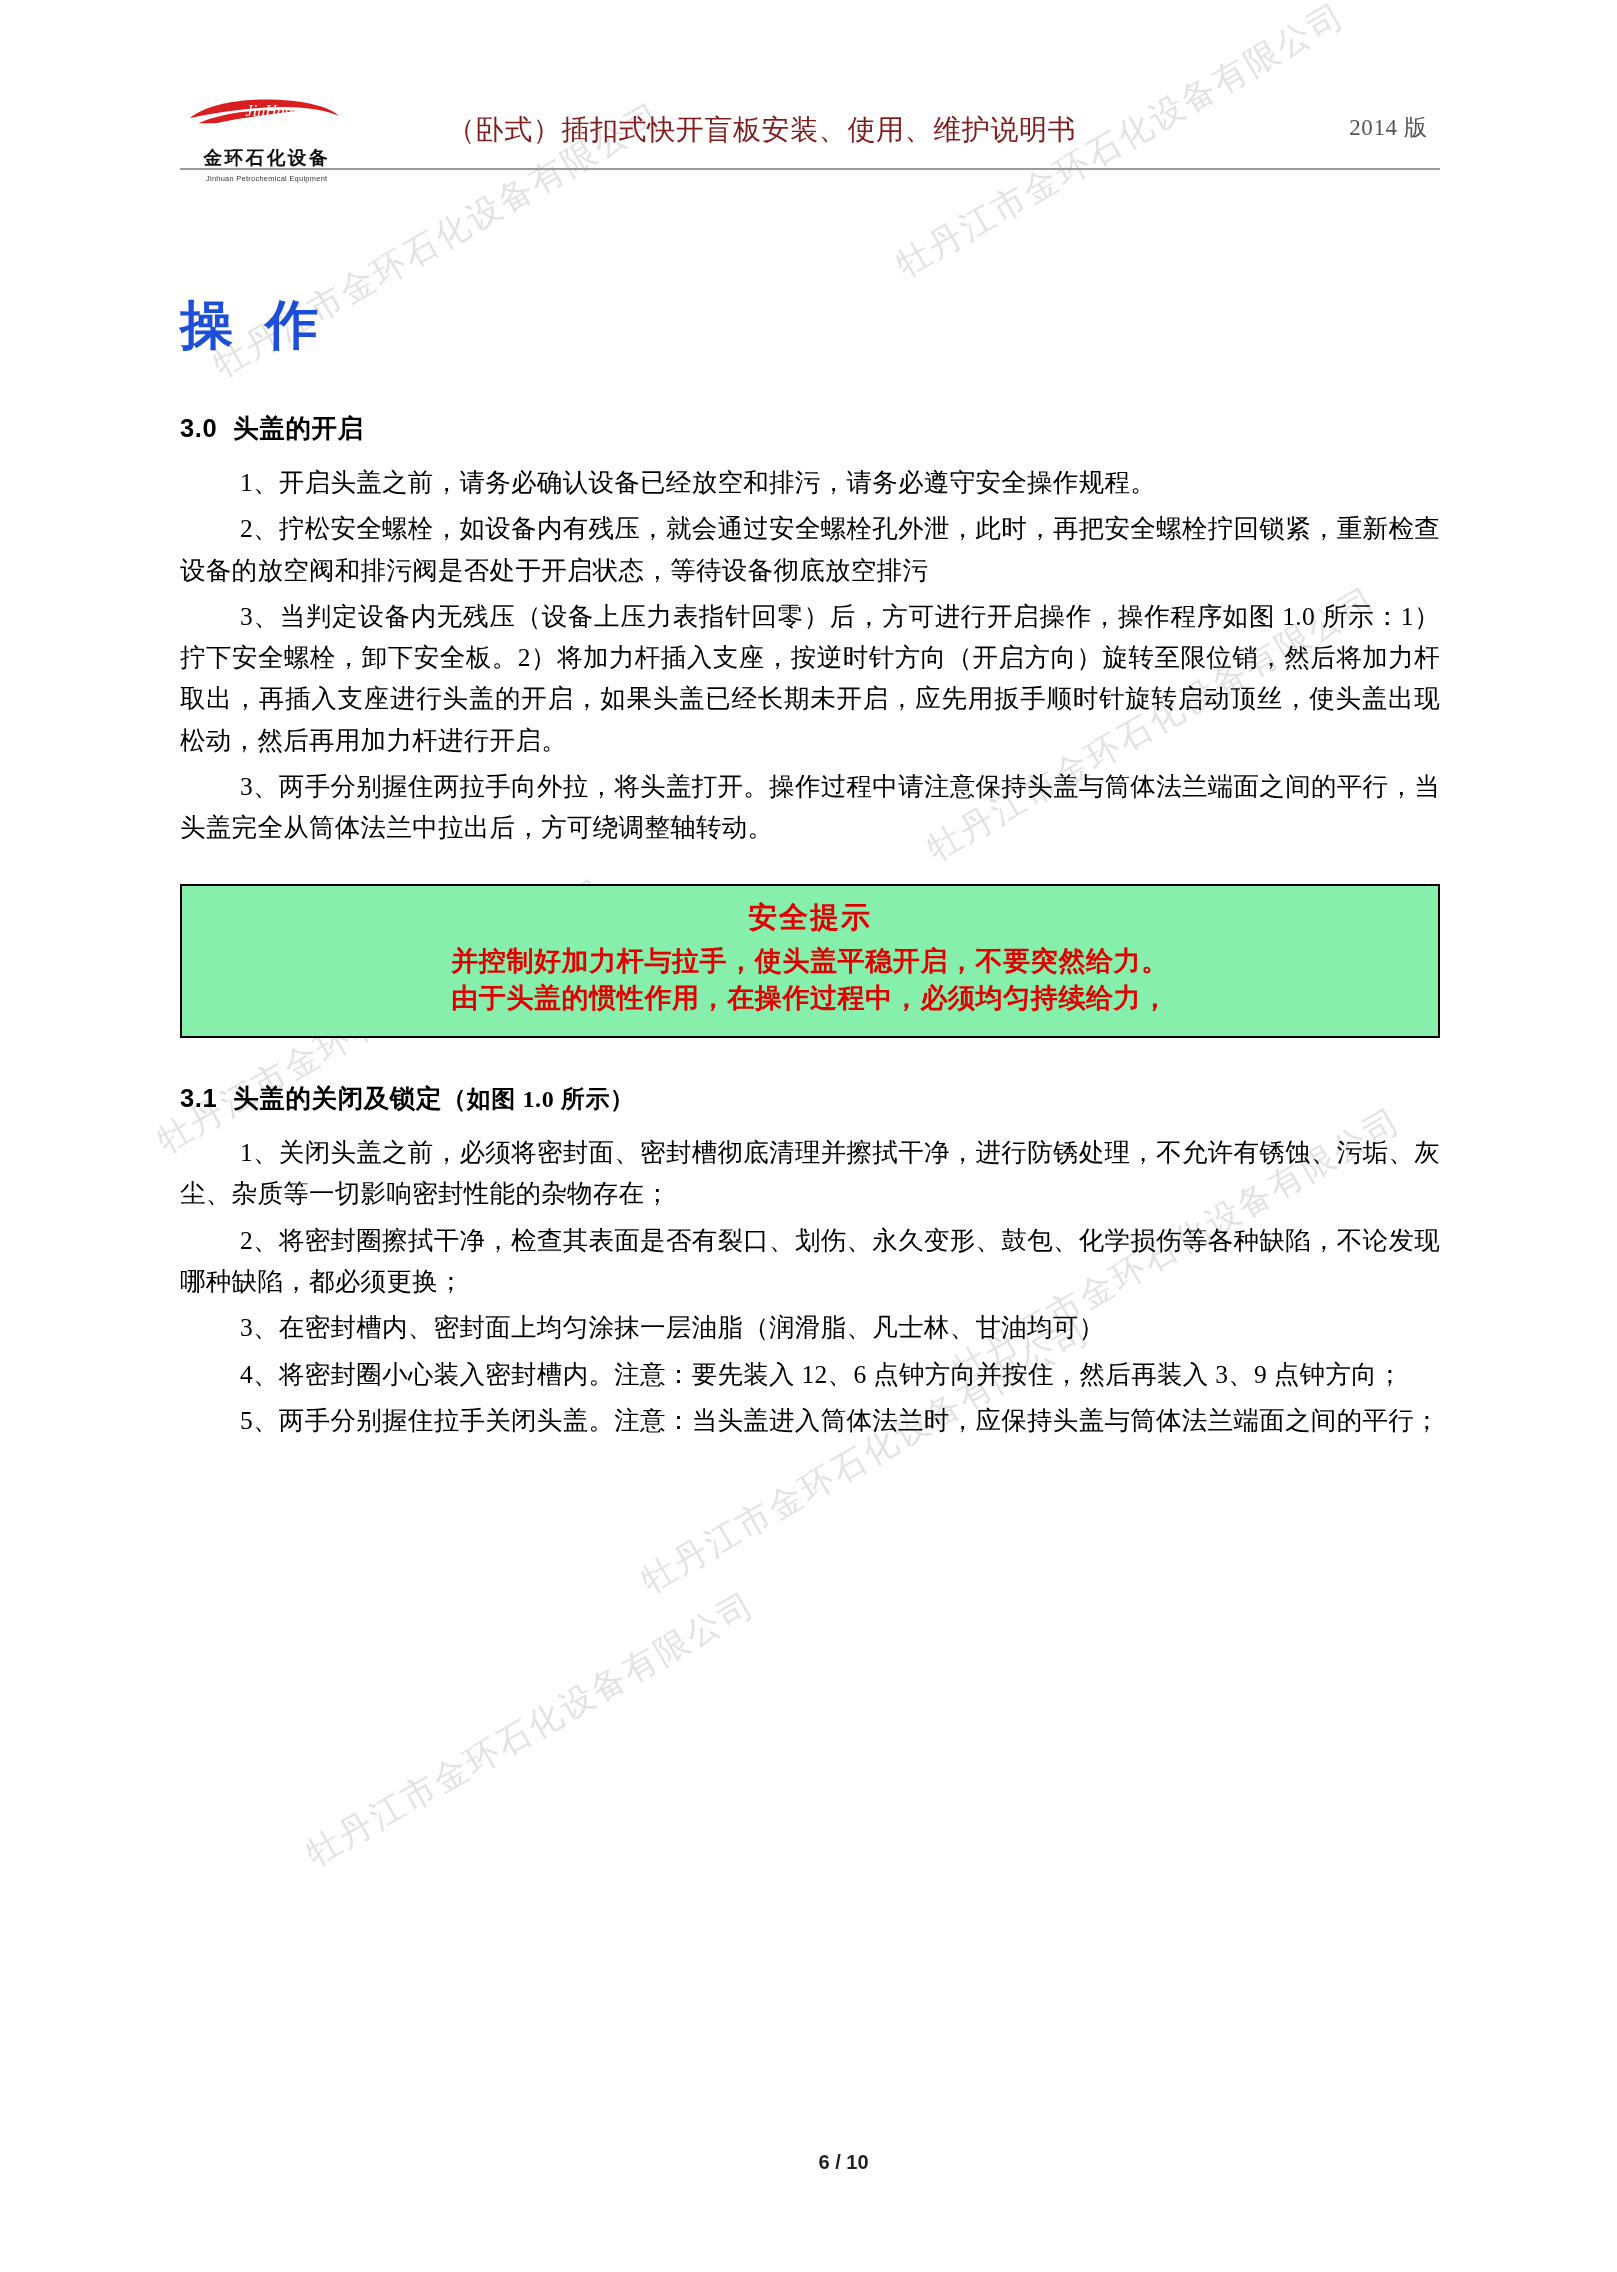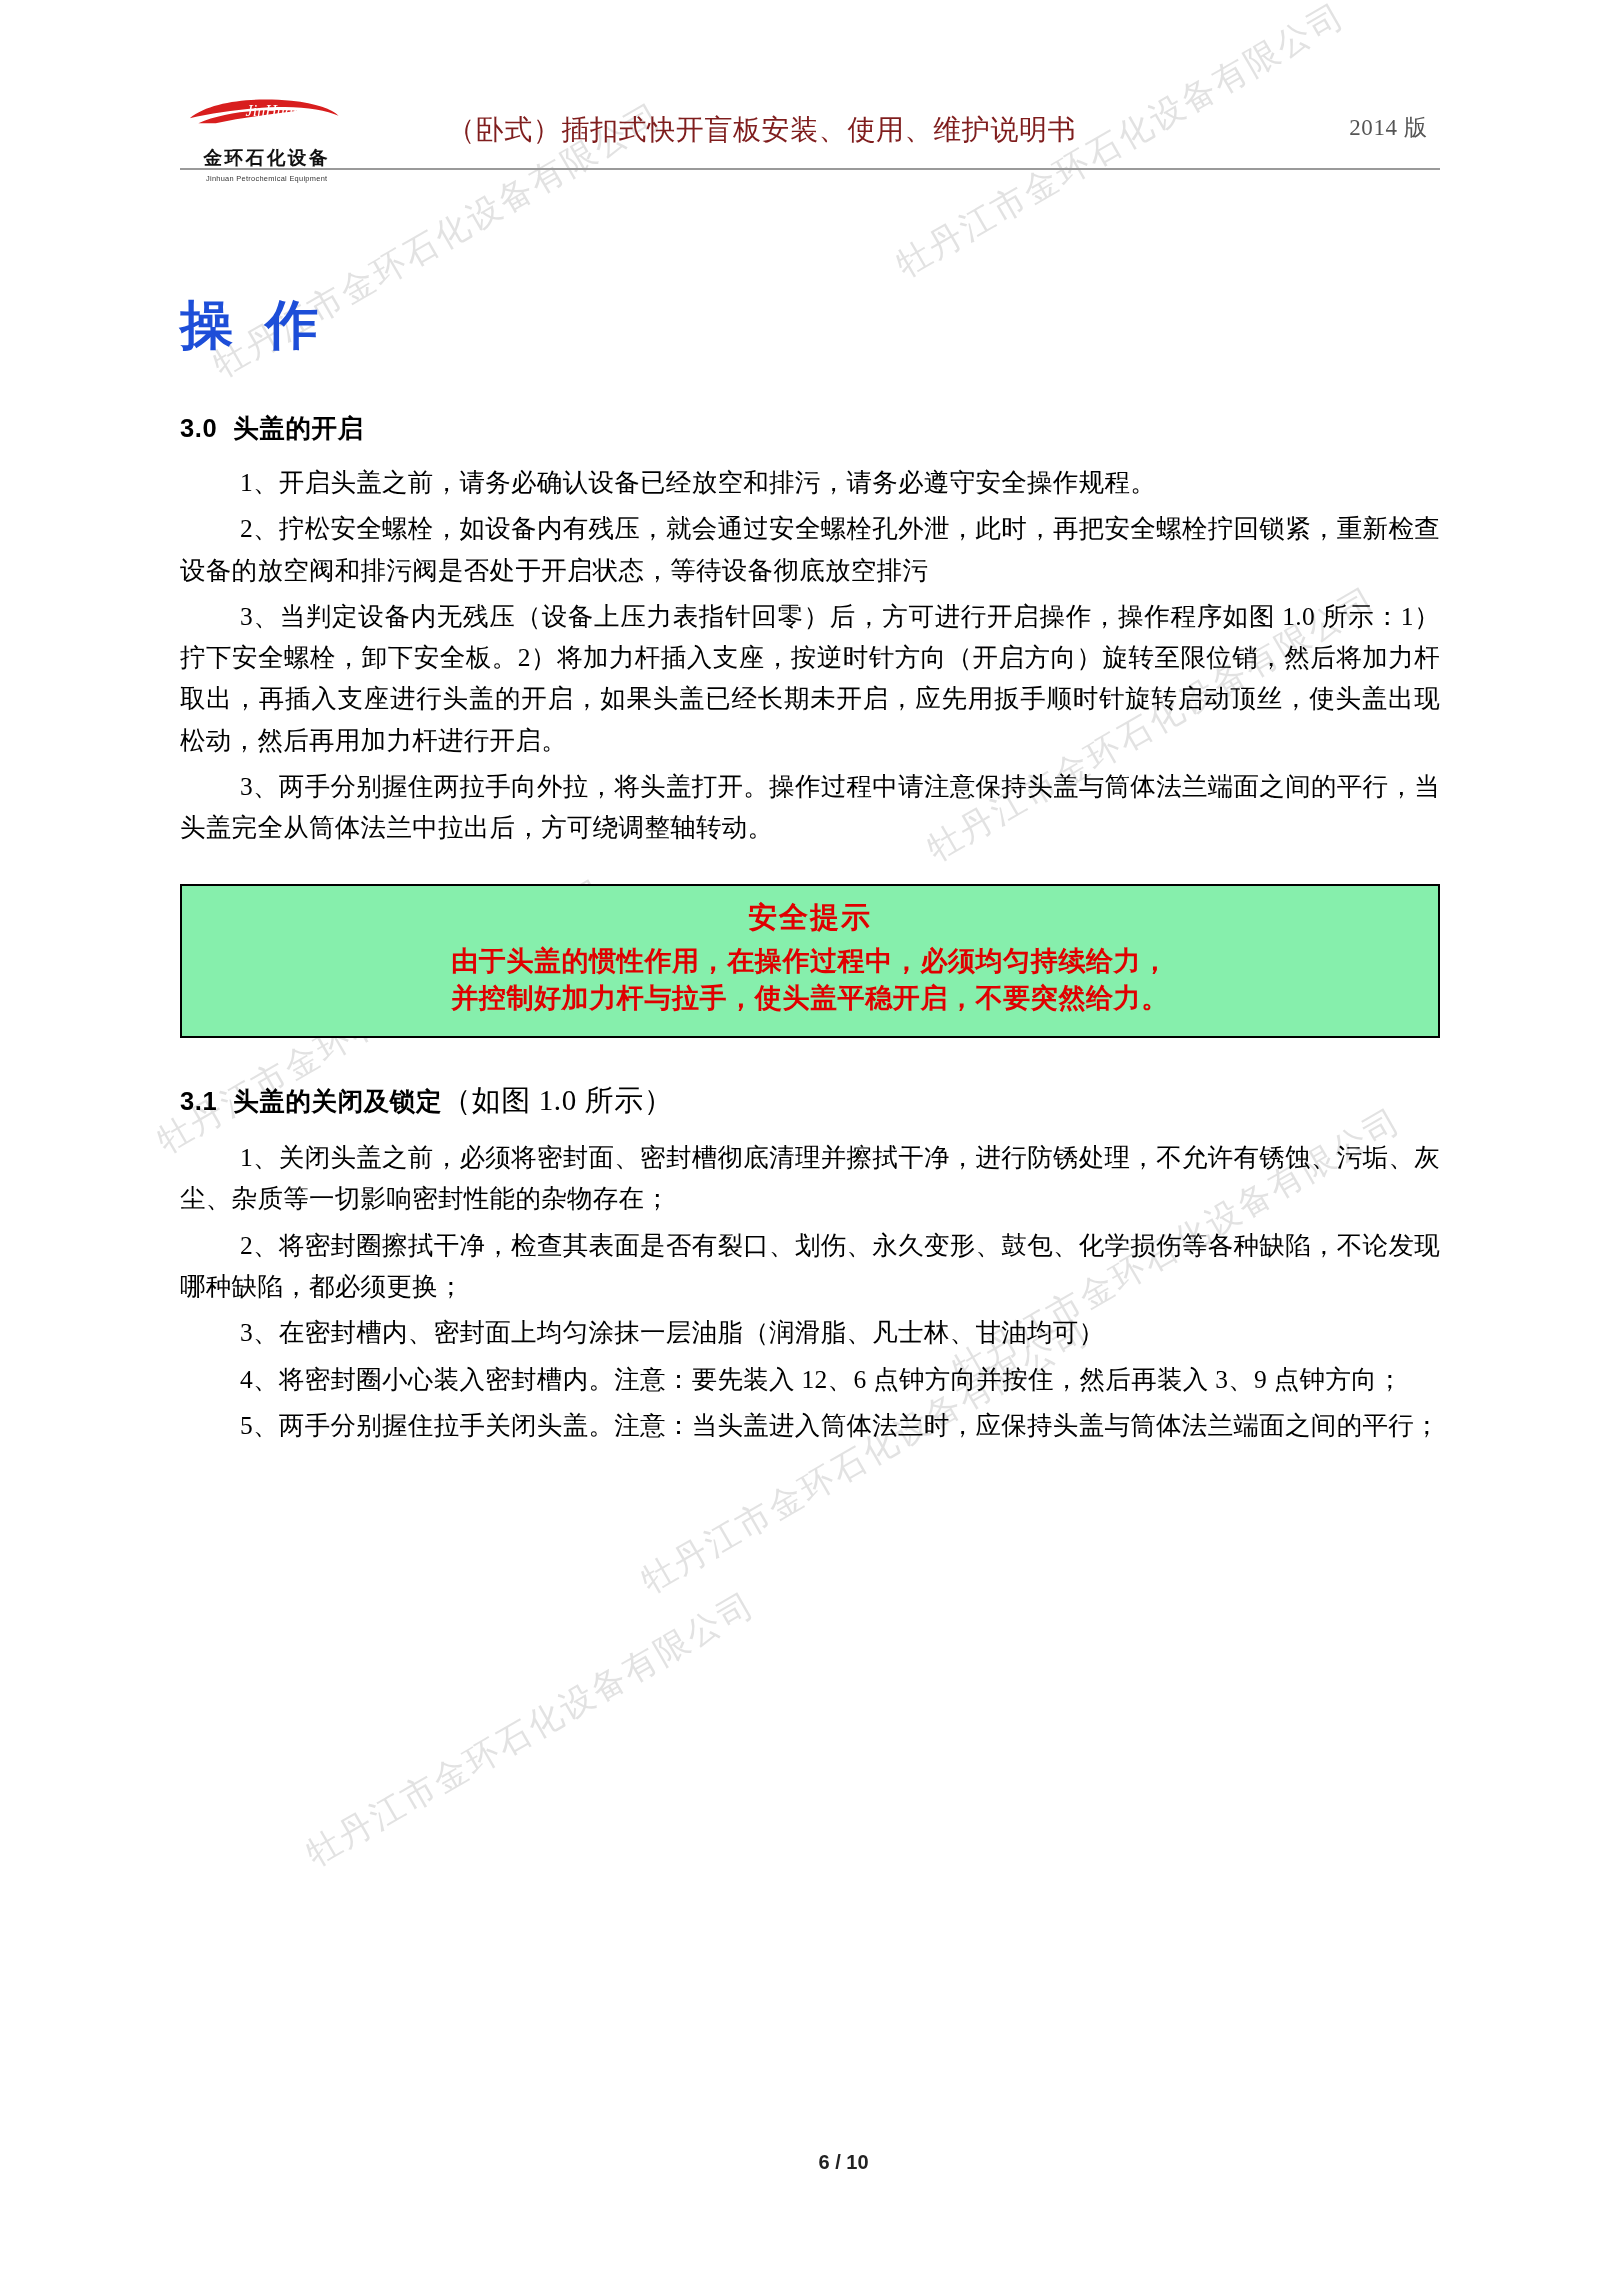--- a/index.html
+++ b/index.html
@@ -135,22 +135,22 @@
     font-family: "Liberation Sans", sans-serif;
     font-weight: bold;
     font-size: 25.5px;
     color: #000000;
     margin: 0 0 16px 0;
     letter-spacing: 0.6px;
   }
   h2.sub-title .num { margin-right: 16px; }
   h2.sub-title .note {
     font-family: "Liberation Serif", serif;
-    font-weight: normal;
-    font-size: 29px;
+    font-weight: bold;
+    font-size: 24px;
   }
   p.para {
     font-size: 25.5px;
     line-height: 1.62;
     margin: 0 0 5px 0;
     text-align: justify;
     text-justify: inter-ideograph;
     letter-spacing: 0.3px;
   }
   p.para.indent { text-indent: 60px; }
@@ -235,22 +235,22 @@
       <span class="num">3.0</span><span>头盖的开启</span>
     </h2>
 
     <p class="para indent">1、开启头盖之前，请务必确认设备已经放空和排污，请务必遵守安全操作规程。</p>
     <p class="para indent">2、拧松安全螺栓，如设备内有残压，就会通过安全螺栓孔外泄，此时，再把安全螺栓拧回锁紧，重新检查设备的放空阀和排污阀是否处于开启状态，等待设备彻底放空排污</p>
     <p class="para indent">3、当判定设备内无残压（设备上压力表指针回零）后，方可进行开启操作，操作程序如图 1.0 所示：1）拧下安全螺栓，卸下安全板。2）将加力杆插入支座，按逆时针方向（开启方向）旋转至限位销，然后将加力杆取出，再插入支座进行头盖的开启，如果头盖已经长期未开启，应先用扳手顺时针旋转启动顶丝，使头盖出现松动，然后再用加力杆进行开启。</p>
     <p class="para indent">3、两手分别握住两拉手向外拉，将头盖打开。操作过程中请注意保持头盖与筒体法兰端面之间的平行，当头盖完全从筒体法兰中拉出后，方可绕调整轴转动。</p>
 
     <div class="warning-box">
       <div class="warning-title">安全提示</div>
+      <div class="warning-line">并控制好加力杆与拉手，使头盖平稳开启，不要突然给力。</div>
       <div class="warning-line">由于头盖的惯性作用，在操作过程中，必须均匀持续给力，</div>
-      <div class="warning-line">并控制好加力杆与拉手，使头盖平稳开启，不要突然给力。</div>
     </div>
 
     <h2 class="sub-title">
       <span class="num">3.1</span><span>头盖的关闭及锁定</span><span class="note">（如图 1.0 所示）</span>
     </h2>
 
     <p class="para indent">1、关闭头盖之前，必须将密封面、密封槽彻底清理并擦拭干净，进行防锈处理，不允许有锈蚀、污垢、灰尘、杂质等一切影响密封性能的杂物存在；</p>
     <p class="para indent">2、将密封圈擦拭干净，检查其表面是否有裂口、划伤、永久变形、鼓包、化学损伤等各种缺陷，不论发现哪种缺陷，都必须更换；</p>
     <p class="para indent">3、在密封槽内、密封面上均匀涂抹一层油脂（润滑脂、凡士林、甘油均可）</p>
     <p class="para indent">4、将密封圈小心装入密封槽内。注意：要先装入 12、6 点钟方向并按住，然后再装入 3、9 点钟方向；</p>

